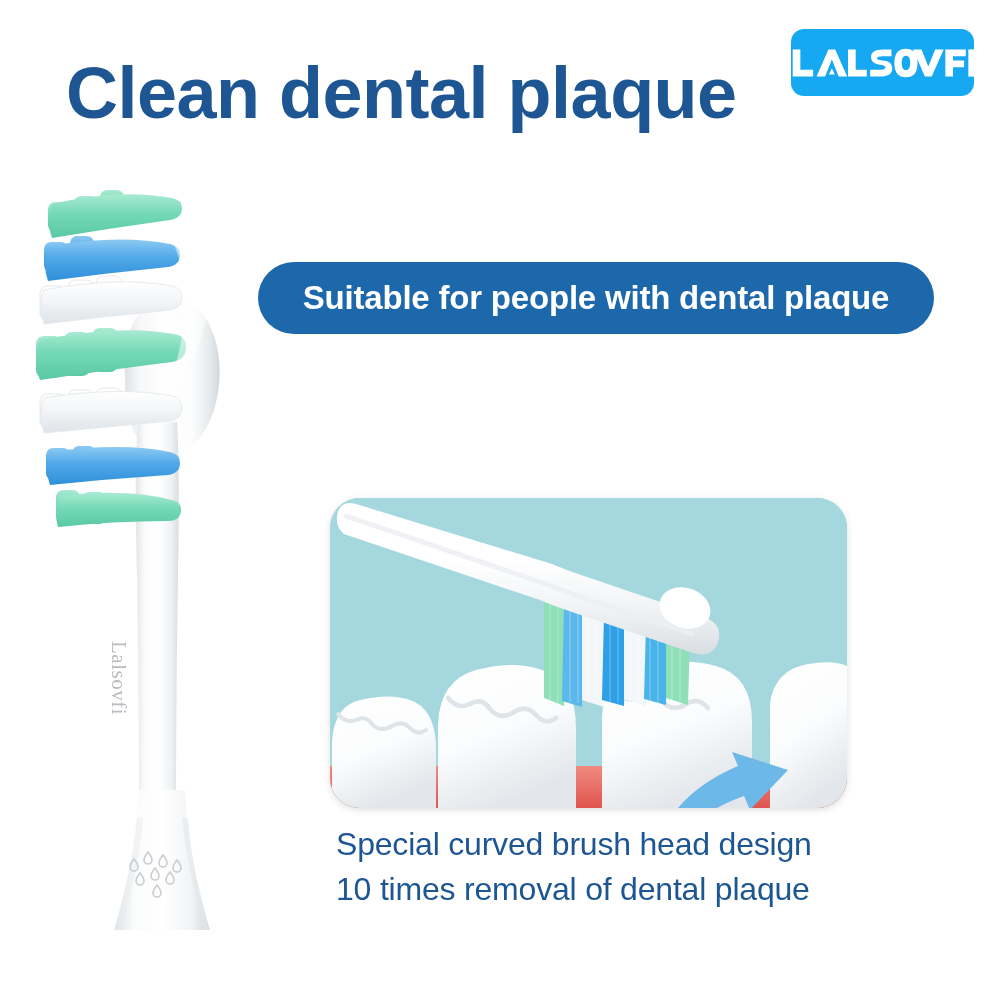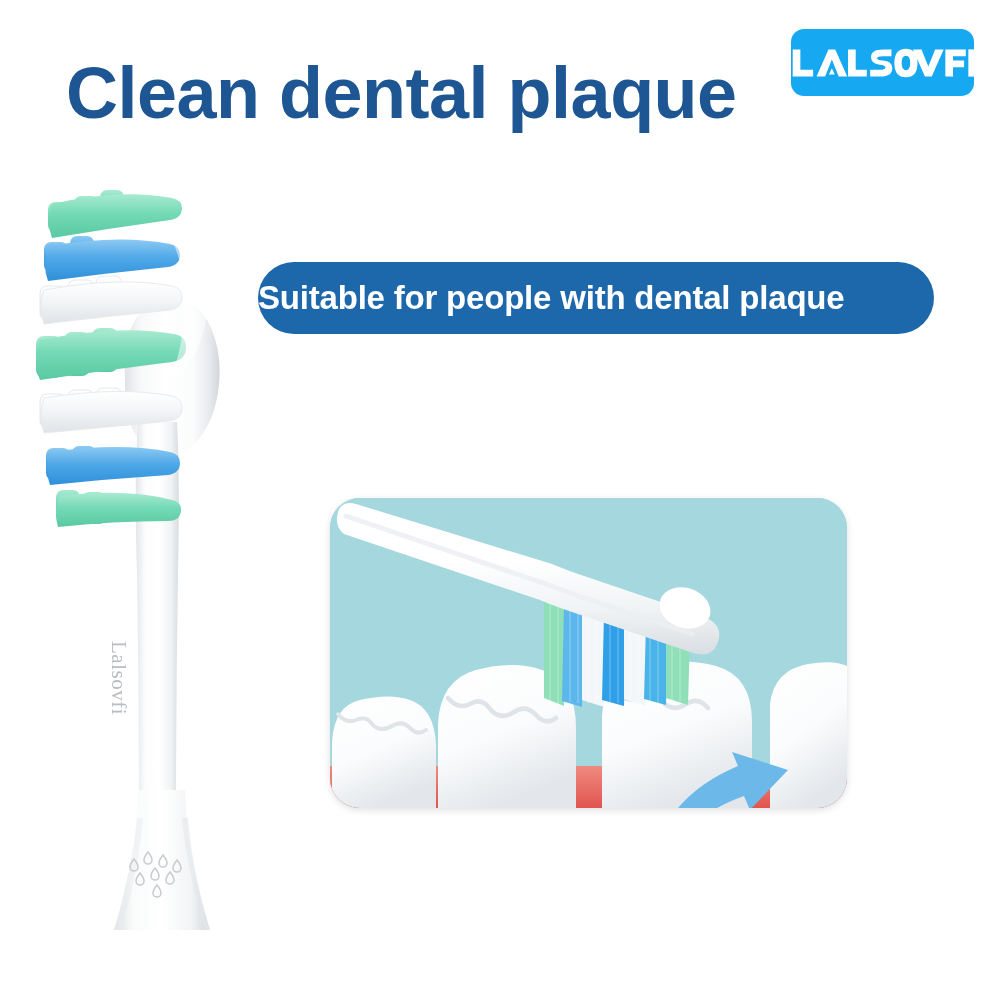--- a/index.html
+++ b/index.html
@@ -50,21 +50,21 @@
   .banner {
     position: absolute;
     left: 258px;
     top: 262px;
     width: 676px;
     height: 72px;
     background: #1d67ab;
     border-radius: 36px;
     display: flex;
     align-items: center;
-    justify-content: flex-start;
+    justify-content: center;
   }
   .banner-text {
     font-size: 33px;
     font-weight: 700;
     color: #ffffff;
     letter-spacing: -0.2px;
     white-space: nowrap;
   }
 
   
@@ -376,14 +376,18 @@
                  L26 6
                  q-14 -4 -18 8 Z" fill="url(#brushBar)"></path>
 
         <ellipse cx="355" cy="110" rx="26" ry="20" transform="rotate(19 355 110)" fill="#ffffff"></ellipse>
 
         <path d="M16 18 l200 68 q16 6 32 12 l114 38" fill="none" stroke="#eceff2" stroke-width="5" stroke-linecap="round" opacity="0.85"></path>
       </g>
     </svg>
   </div>
 
+  <div class="caption">
+    <div>Special curved brush head design</div>
+    <div>10 times removal of dental plaque</div>
+  </div>
 
 </div>
 
 </body></html>

